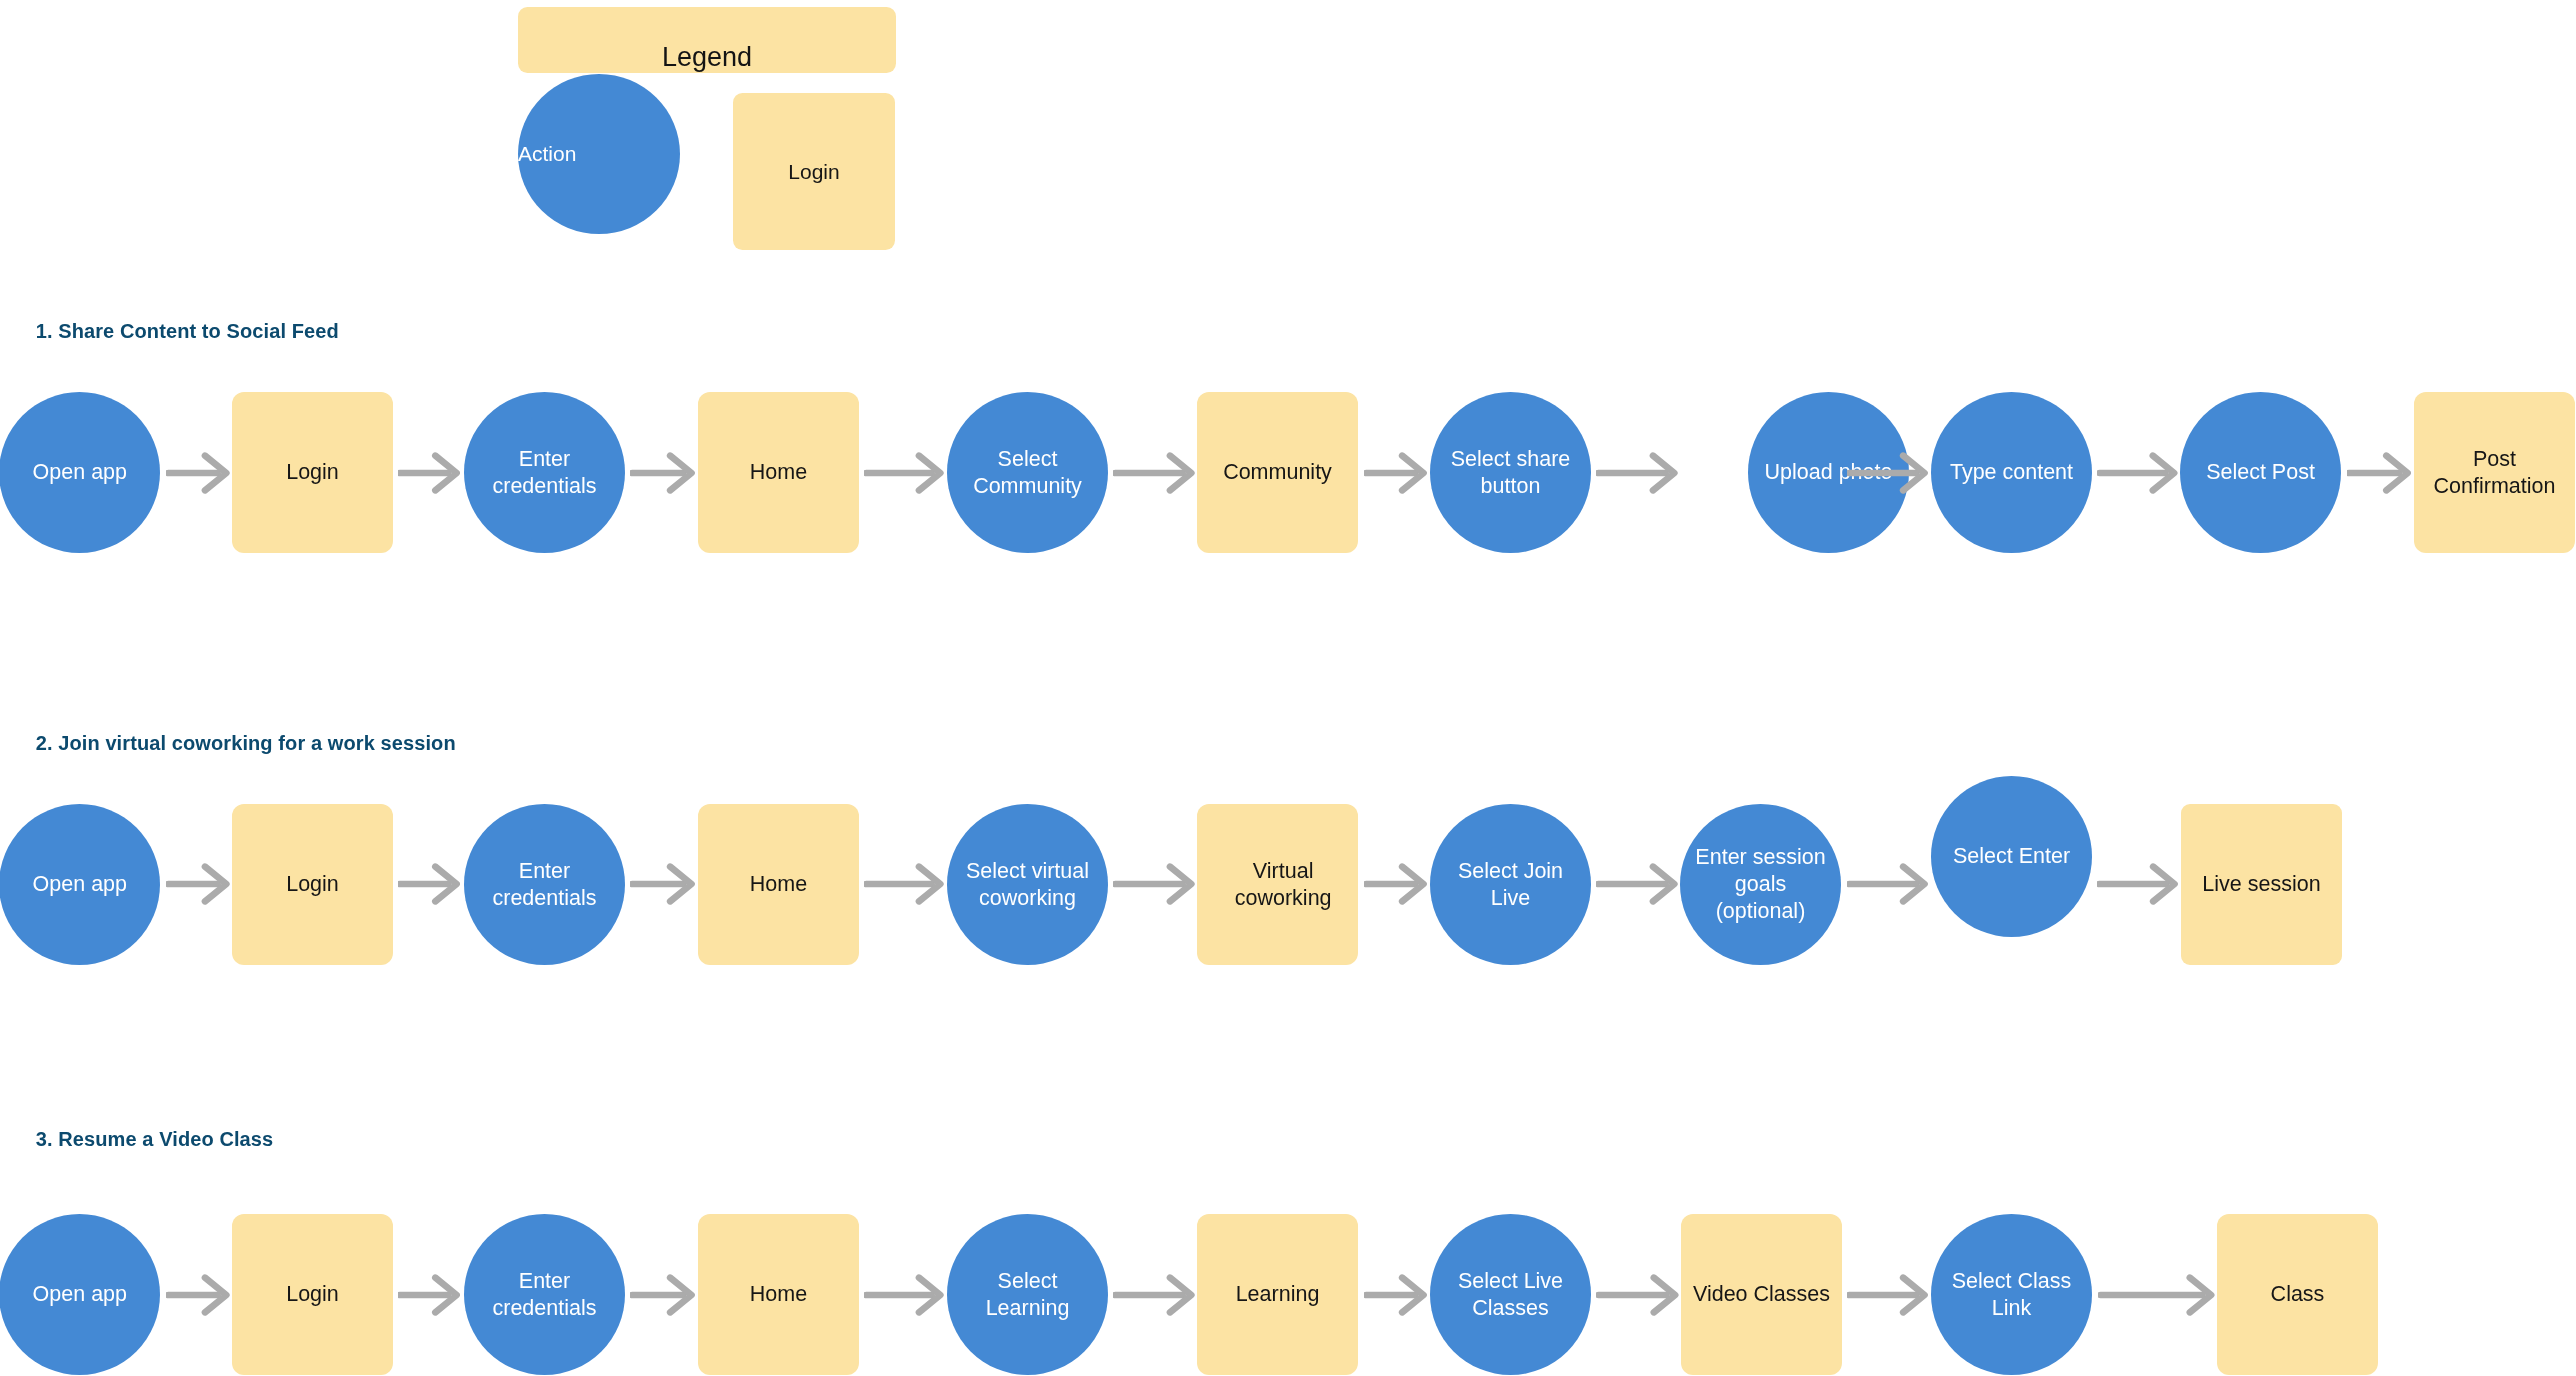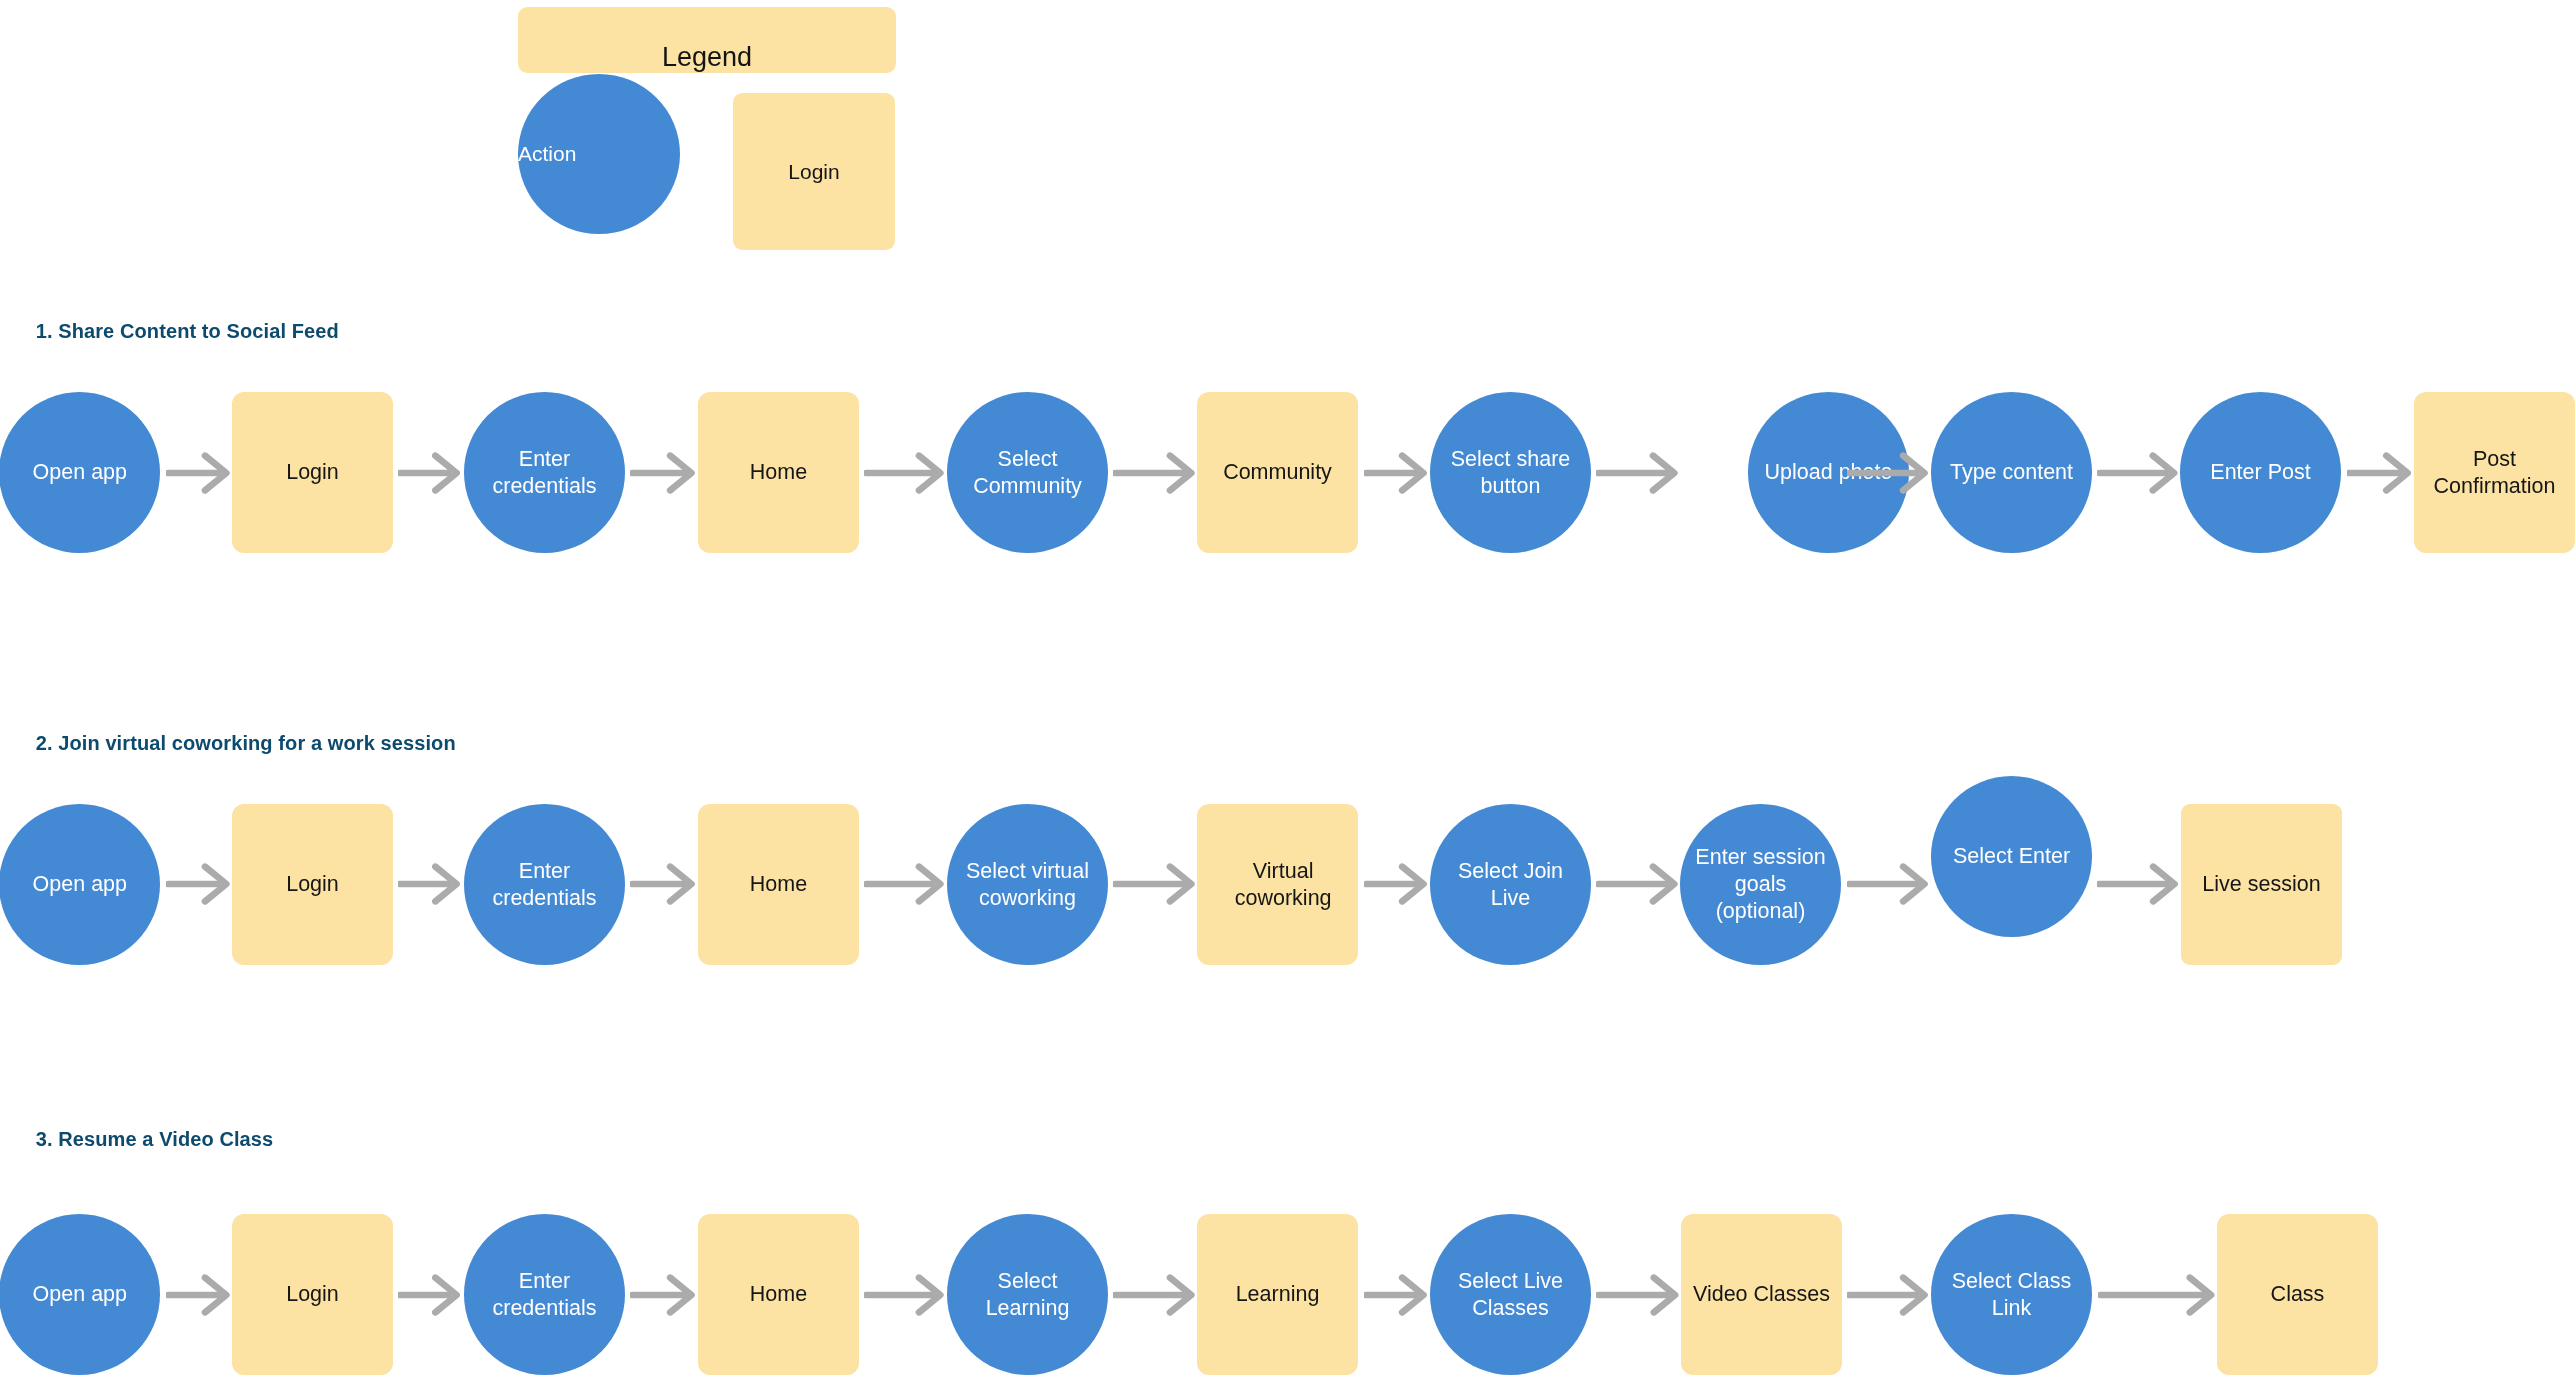--- a/index.html
+++ b/index.html
@@ -155,21 +155,21 @@
     <div class="node action" style="left: 1748px; top: 392px;"><span>Upload photo</span></div>
     <svg class="arrow" width="81" height="60" style="left: 1847px; top: 443px;" viewBox="0 0 121 90">
       <line x1="3" y1="45" x2="103" y2="45" stroke="#ababab" stroke-width="10" stroke-linecap="round" stroke-linejoin="round"></line>
       <polyline points="84,19 116,45 84,71" fill="none" stroke="#ababab" stroke-width="10" stroke-linecap="round" stroke-linejoin="round"></polyline>
     </svg>
     <div class="node action" style="left: 1931px; top: 392px;"><span>Type content</span></div>
     <svg class="arrow" width="81" height="60" style="left: 2097px; top: 443px;" viewBox="0 0 120 90">
       <line x1="3" y1="45" x2="102" y2="45" stroke="#ababab" stroke-width="10" stroke-linecap="round" stroke-linejoin="round"></line>
       <polyline points="83,19 115,45 83,71" fill="none" stroke="#ababab" stroke-width="10" stroke-linecap="round" stroke-linejoin="round"></polyline>
     </svg>
-    <div class="node action" style="left: 2180px; top: 392px;"><span>Enter Post</span></div>
+    <div class="node action" style="left: 2180px; top: 392px;"><span>Select Post</span></div>
     <svg class="arrow" width="64" height="60" style="left: 2347px; top: 443px;" viewBox="0 0 96 90">
       <line x1="3" y1="45" x2="78" y2="45" stroke="#ababab" stroke-width="10" stroke-linecap="round" stroke-linejoin="round"></line>
       <polyline points="59,19 91,45 59,71" fill="none" stroke="#ababab" stroke-width="10" stroke-linecap="round" stroke-linejoin="round"></polyline>
     </svg>
     <div class="node screen" style="left: 2414px; top: 392px;"><span>Post
 Confirmation</span></div>
   </div>
 <div id="flow-1">
     <div class="node action" style="left: -0.7px; top: 804px;"><span>Open app</span></div>
     <svg class="arrow" width="64" height="60" style="left: 166px; top: 854px;" viewBox="0 0 95 90">

